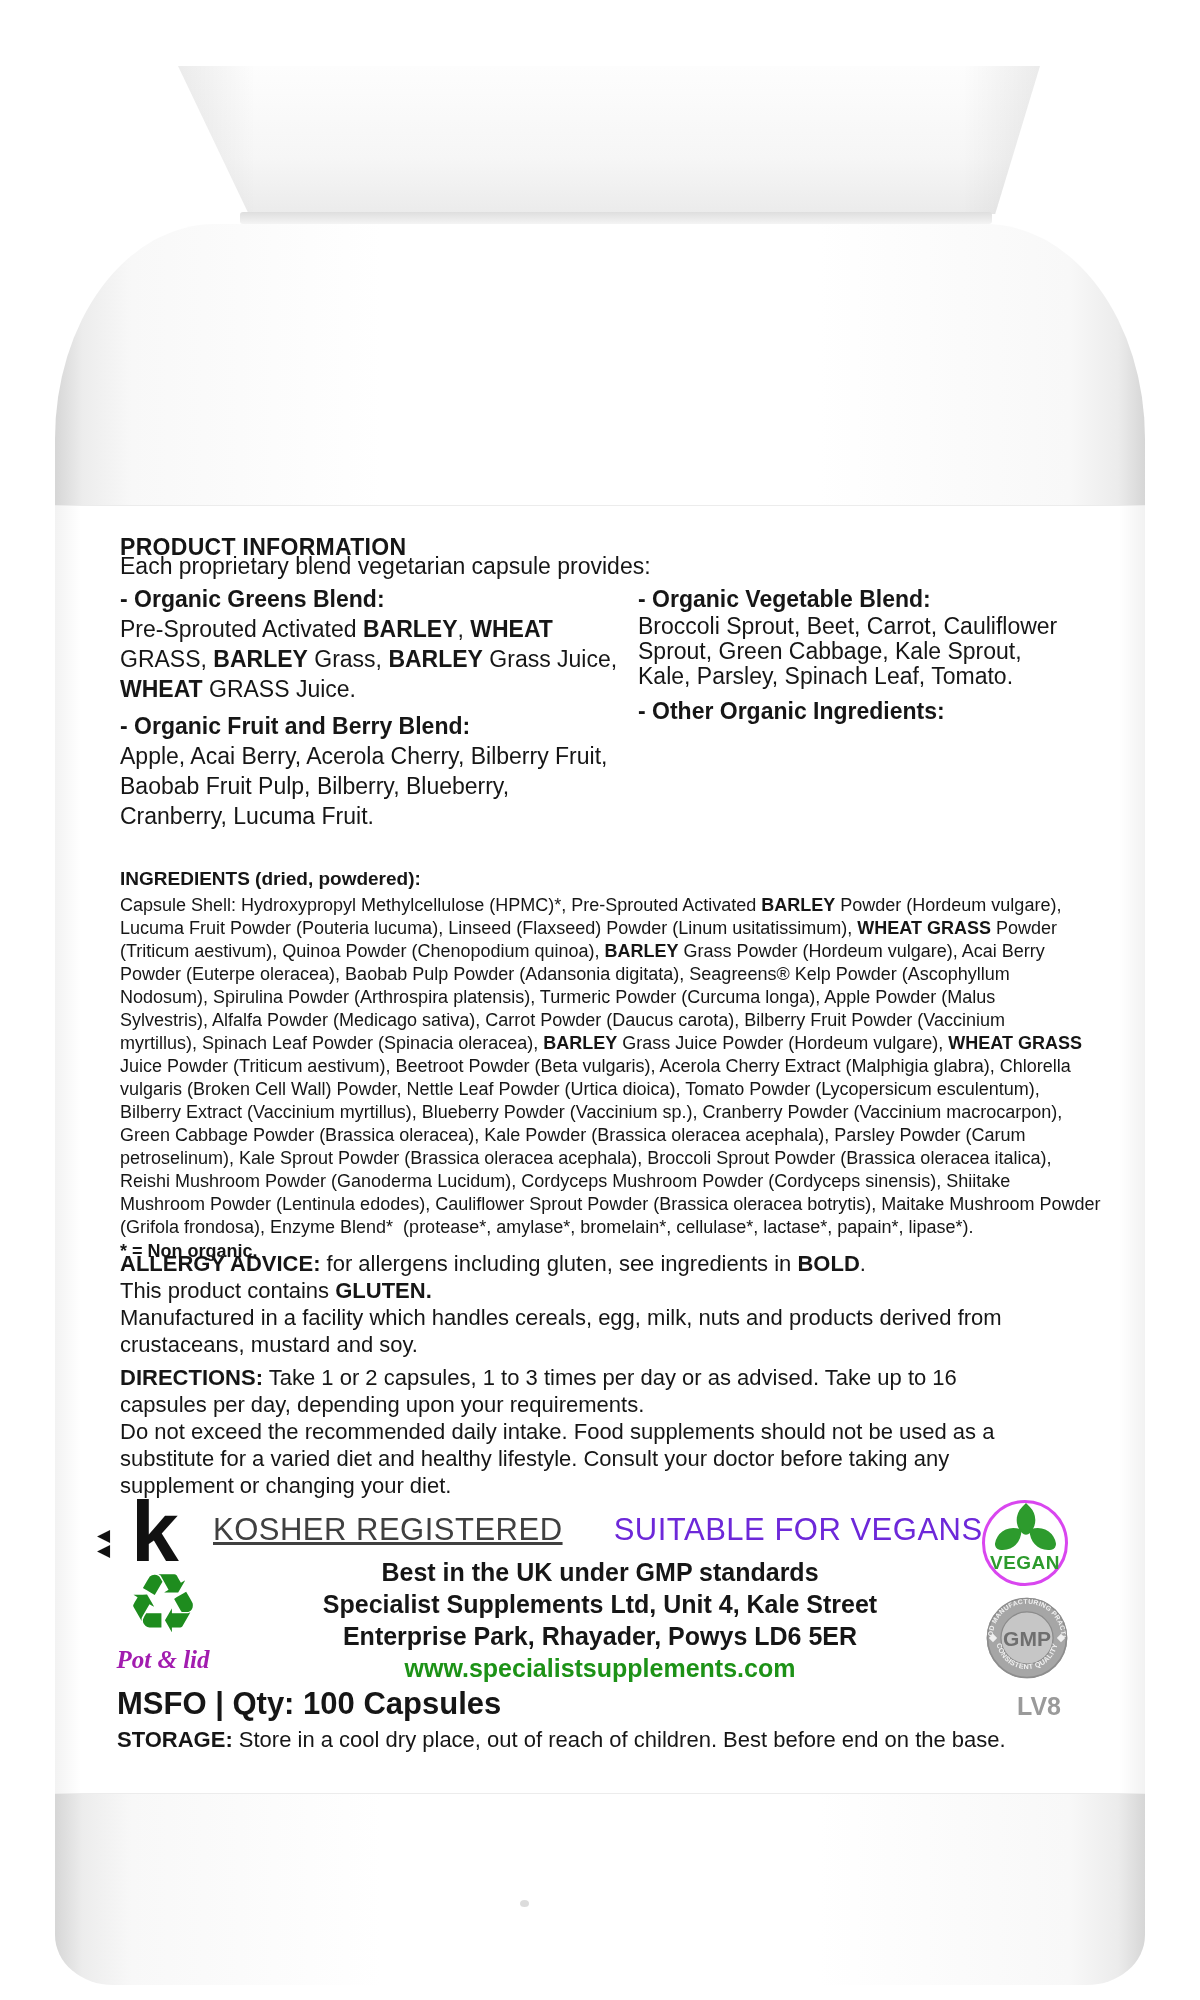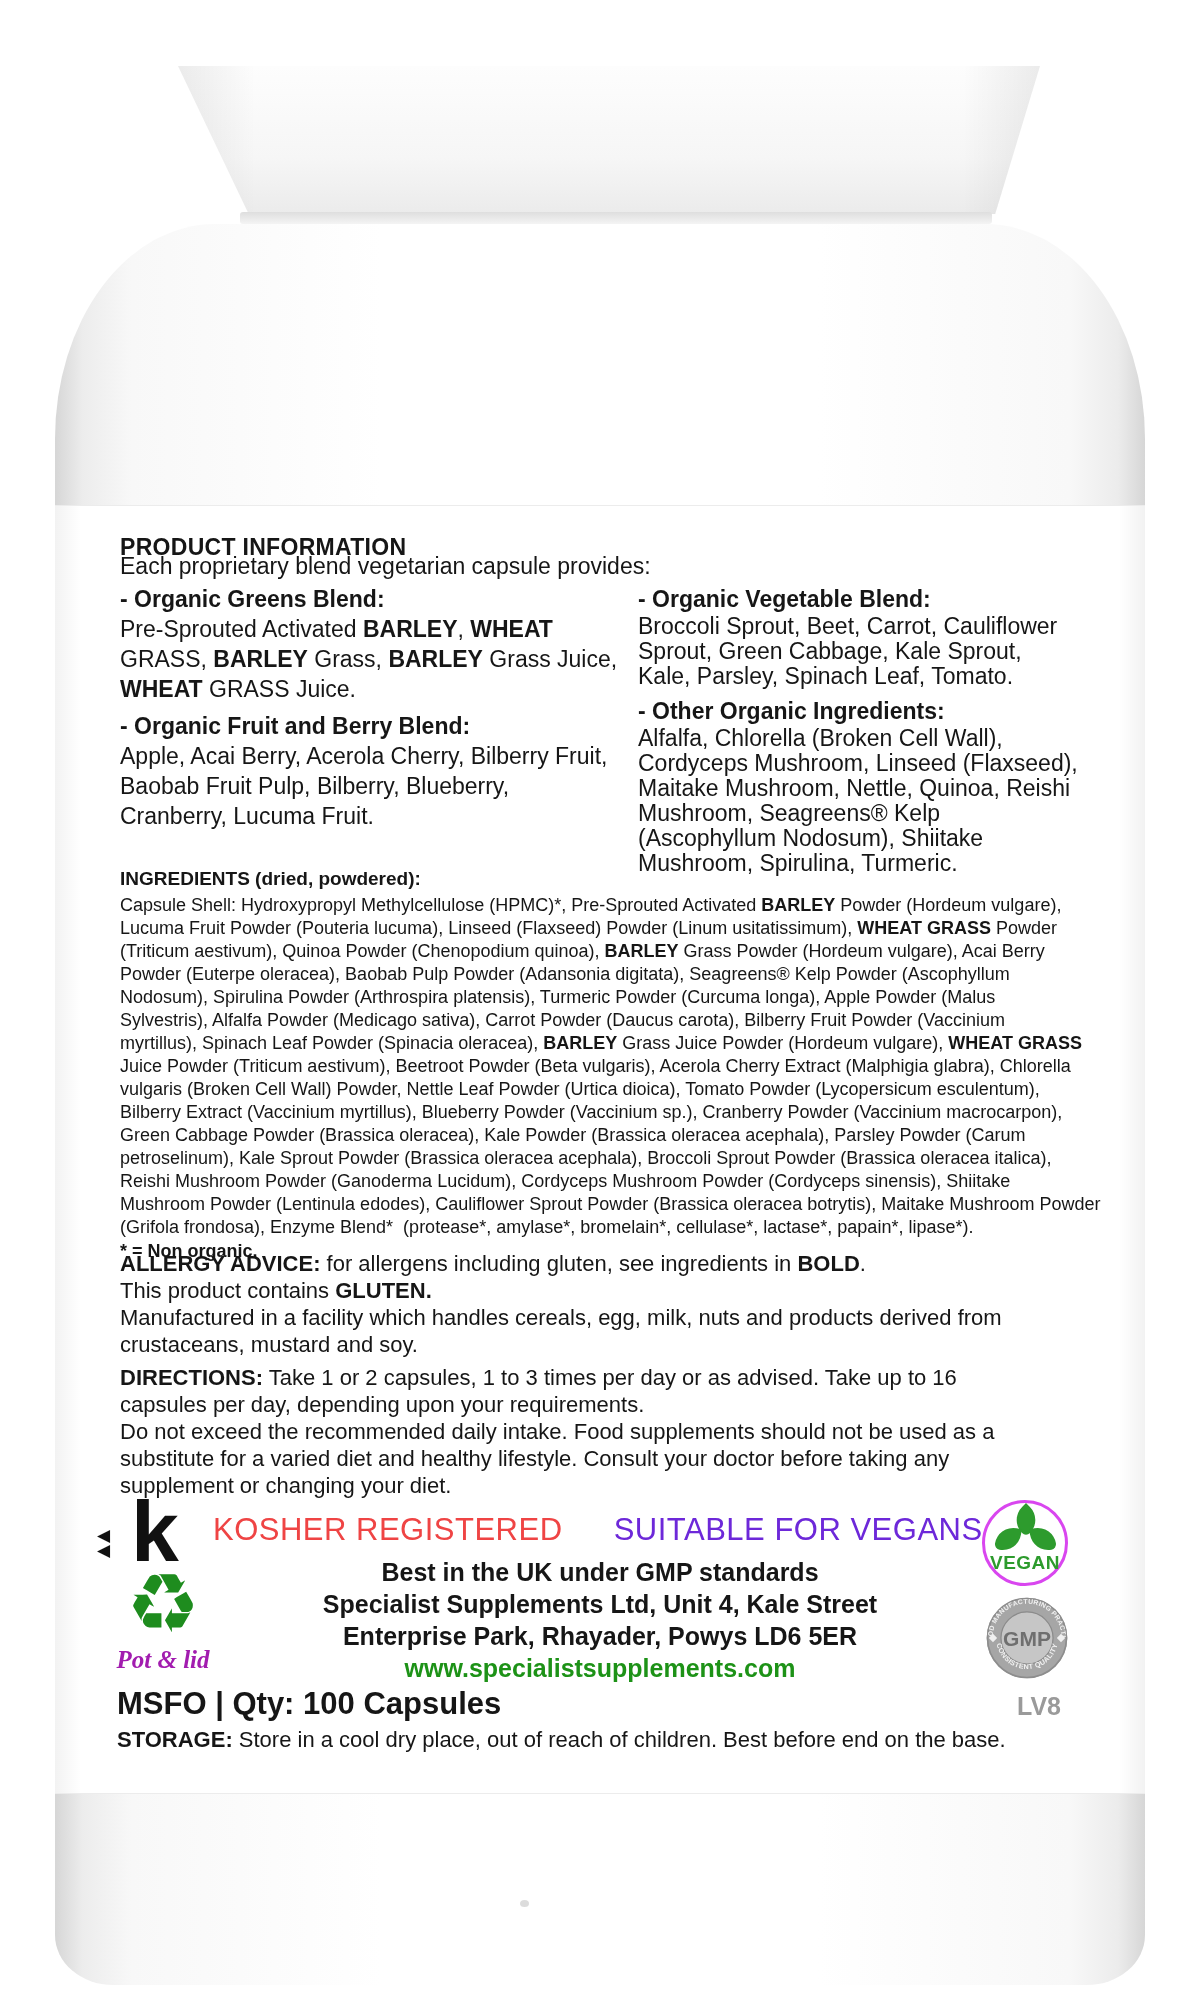--- a/index.html
+++ b/index.html
@@ -45,21 +45,21 @@
   .ingredients-note{left:65px;top:735px;font-size:18px;font-weight:bold;}
 
   .allergy{left:65px;top:744px;width:1020px;font-size:22px;line-height:27px;}
   .directions{left:65px;top:858px;width:1020px;font-size:22px;line-height:27px;}
 
   
   .kosher{left:42px;top:1000px;width:120px;height:78px;}
   .kosher .chevrons{position:absolute;left:0;top:22px;font-size:17px;line-height:15px;color:#111;}
   .kosher .k{position:absolute;left:34px;top:-18px;font-size:86px;font-weight:800;line-height:1;color:#111;}
   .cert-row{left:158px;top:1006px;font-size:31px;letter-spacing:.5px;white-space:nowrap;}
-  .cert-row .kosher-text{color:#ef4444;}
+  .cert-row .kosher-text{color:#404040;text-decoration:underline;}
   .cert-row .vegan-text{color:#6d28d9;margin-left:42px;}
 
   .vegan-badge{left:927px;top:994px;width:86px;height:86px;border:3px solid #d946ef;
     border-radius:50%;background:#fff;box-sizing:border-box;}
   .leaf{position:absolute;background:#2d9b2d;width:24px;height:24px;border-radius:0 100% 30% 100%;}
   .leaf.m{left:29px;top:5px;transform:rotate(45deg);}
   .leaf.l{left:11px;top:24px;transform:rotate(100deg);}
   .leaf.r{left:46px;top:24px;transform:rotate(-10deg);}
   .vegan-badge .vegan-word{position:absolute;left:0;bottom:9px;width:100%;text-align:center;
     font-size:19px;font-weight:bold;color:#2d9b2d;letter-spacing:.5px;}
@@ -111,26 +111,20 @@
 
   <div class="abs col col-right">
     <div>
       <div class="blend-heading">- Organic Vegetable Blend:</div>
       <div class="blend-body prewrap"><span>Broccoli Sprout, Beet, Carrot, Cauliflower
 Sprout, Green Cabbage, Kale Sprout,
 Kale, Parsley, Spinach Leaf, Tomato.</span></div>
     </div>
     <div class="blend-gap">
       <div class="blend-heading">- Other Organic Ingredients:</div>
-      <div class="blend-body prewrap"><span>Alfalfa, Chlorella (Broken Cell Wall),
-Cordyceps Mushroom, Linseed (Flaxseed),
-Maitake Mushroom, Nettle, Quinoa, Reishi
-Mushroom, Seagreens® Kelp
-(Ascophyllum Nodosum), Shiitake
-Mushroom, Spirulina, Turmeric.</span></div>
     </div>
   </div>
 
   <div class="abs ingredients-heading">INGREDIENTS (dried, powdered):</div>
   <div class="abs ingredients-body prewrap"><span>Capsule Shell: Hydroxypropyl Methylcellulose (HPMC)*, Pre-Sprouted Activated </span><span class="b">BARLEY</span><span> Powder (Hordeum vulgare),
 Lucuma Fruit Powder (Pouteria lucuma), Linseed (Flaxseed) Powder (Linum usitatissimum), </span><span class="b">WHEAT GRASS</span><span> Powder
 (Triticum aestivum), Quinoa Powder (Chenopodium quinoa), </span><span class="b">BARLEY</span><span> Grass Powder (Hordeum vulgare), Acai Berry
 Powder (Euterpe oleracea), Baobab Pulp Powder (Adansonia digitata), Seagreens® Kelp Powder (Ascophyllum
 Nodosum), Spirulina Powder (Arthrospira platensis), Turmeric Powder (Curcuma longa), Apple Powder (Malus
 Sylvestris), Alfalfa Powder (Medicago sativa), Carrot Powder (Daucus carota), Bilberry Fruit Powder (Vaccinium

